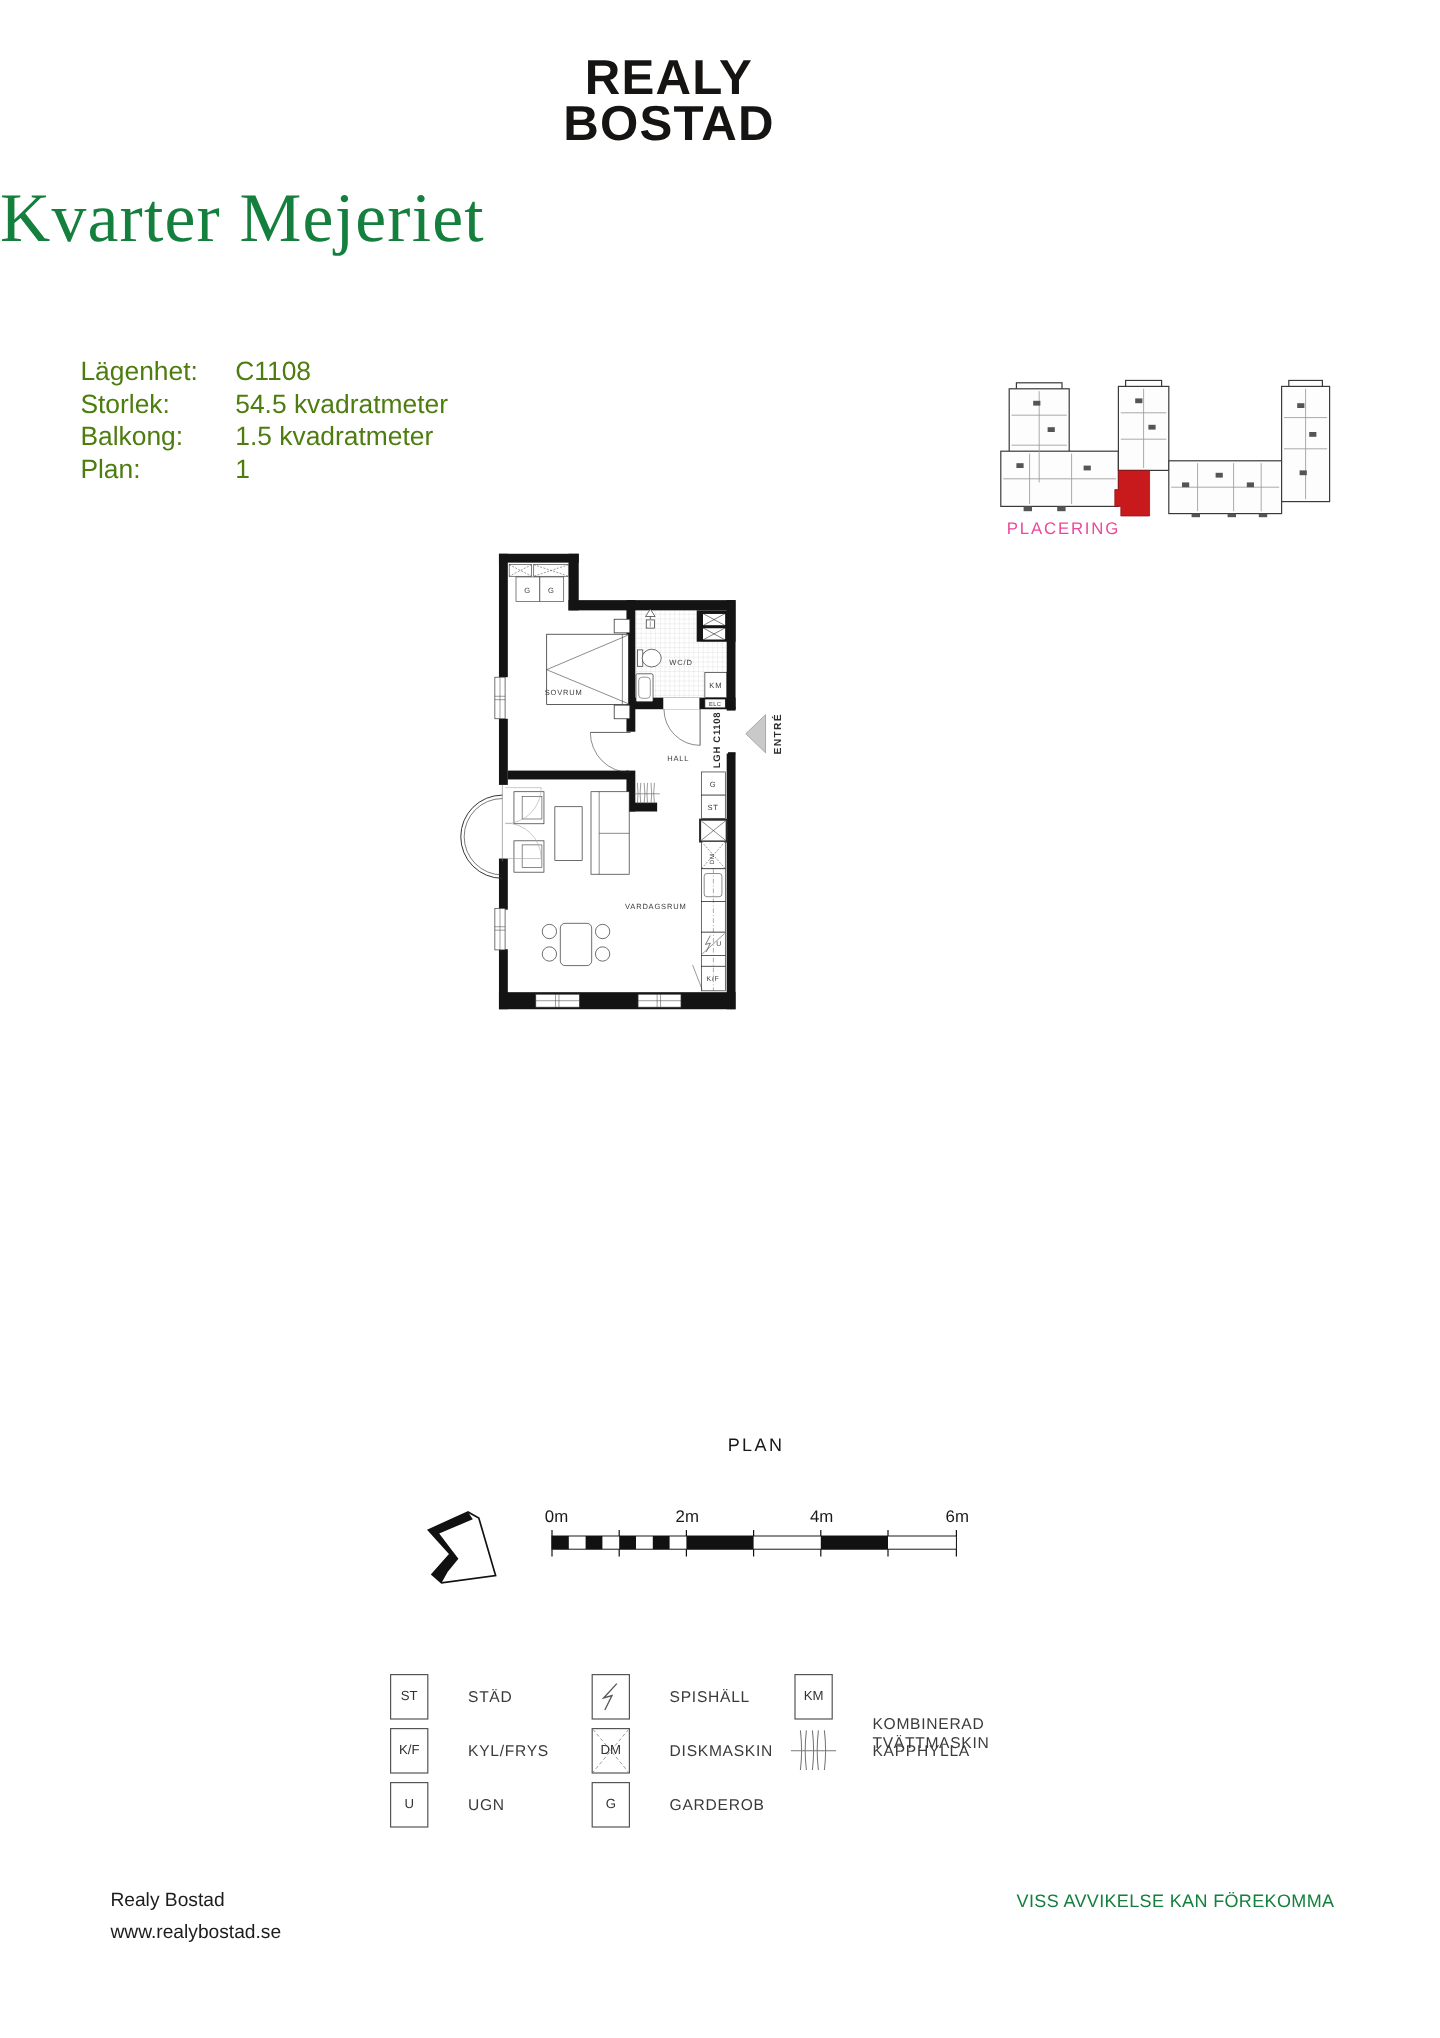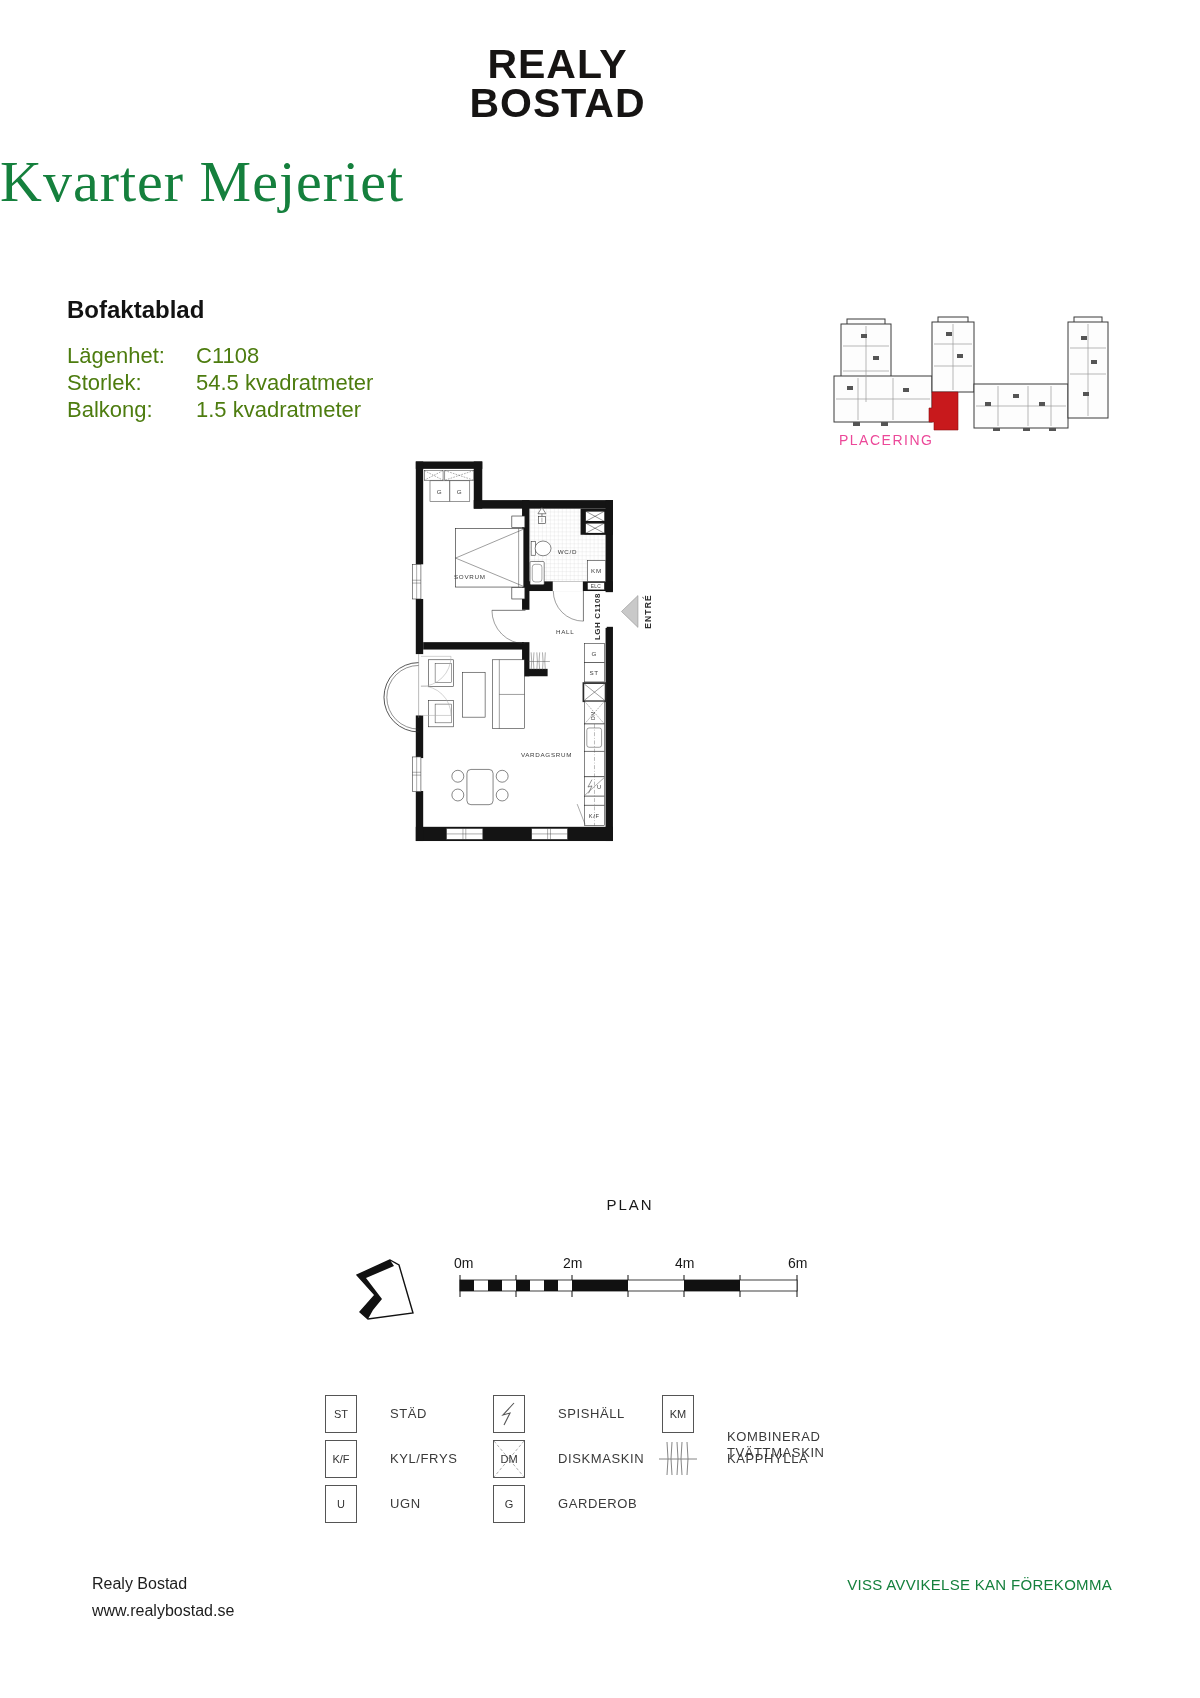--- a/index.html
+++ b/index.html
@@ -37,32 +37,35 @@
 <body>
 
 <div class="abs logo">
   <div>REALY</div>
   <div>BOSTAD</div>
 </div>
 
 <div class="abs doc-title">Kvarter Mejeriet</div>
 
 <div class="abs facts">
-  <h2>Bofaktablad</h2>
   <div class="row">
     <span class="lbl">Lägenhet:</span>
     <span>C1108</span>
   </div>
   <div class="row">
     <span class="lbl">Storlek:</span>
     <span>54.5 kvadratmeter</span>
   </div>
   <div class="row">
     <span class="lbl">Balkong:</span>
     <span>1.5 kvadratmeter</span>
+  </div>
+  <div class="row">
+    <span class="lbl">Plan:</span>
+    <span>1</span>
   </div>
 </div>
 
 <svg class="abs" style="left:833px;top:316px;" width="300" height="116" viewBox="0 0 300 116">
   <g fill="#fdfdfd" stroke="#3a3a3a" stroke-width="1">
     <rect x="14" y="3" width="38" height="7"></rect>
     <rect x="105" y="1" width="30" height="7"></rect>
     <rect x="241" y="1" width="28" height="7"></rect>
     <rect x="8" y="8" width="50" height="80"></rect>
     <rect x="1" y="60" width="98" height="46"></rect>

